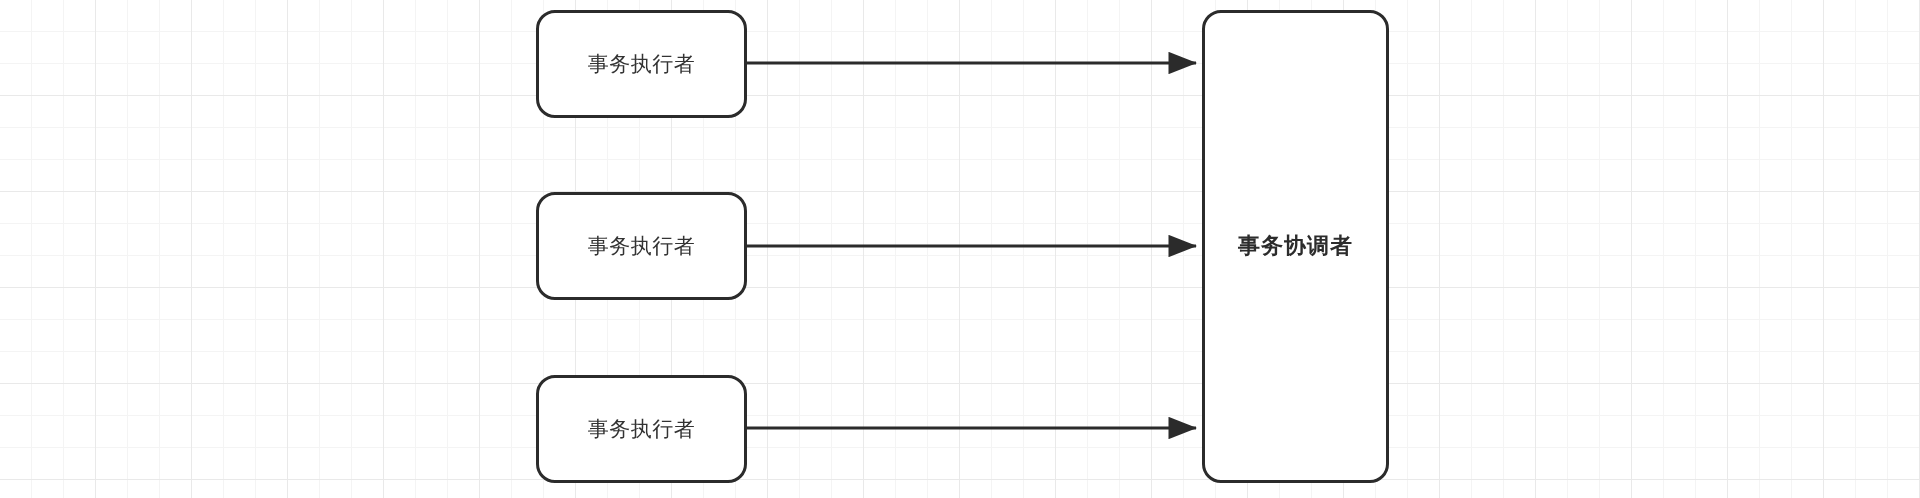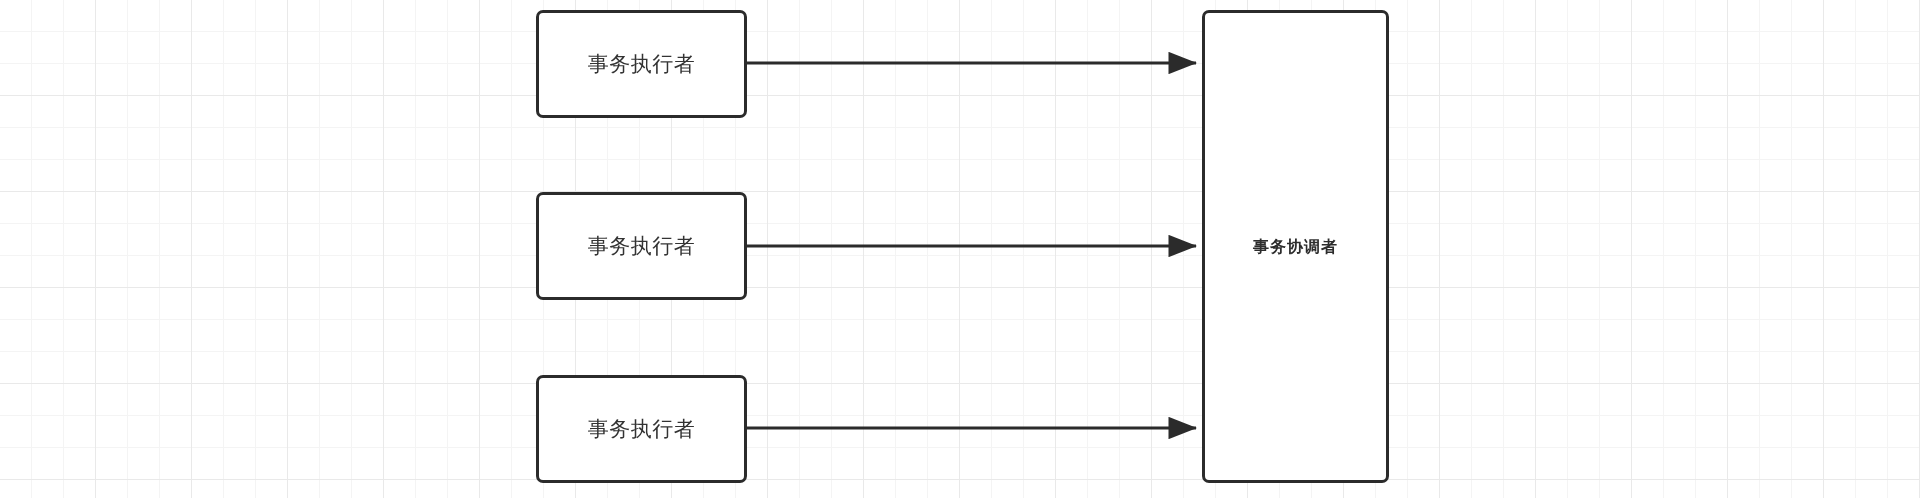--- a/index.html
+++ b/index.html
@@ -35,21 +35,21 @@
     top: 0;
     width: 1920px;
     height: 498px;
     pointer-events: none;
   }
   .node {
     position: absolute;
     box-sizing: border-box;
     background: #ffffff;
     border: 3px solid #2b2b2b;
-    border-radius: 7px;
+    border-radius: 19px;
     display: flex;
     align-items: center;
     justify-content: center;
   }
   .node-label {
     font-size: 21px;
     line-height: 1.2;
     color: #333333;
     letter-spacing: 0.5px;
     white-space: nowrap;
@@ -65,21 +65,21 @@
   .node.executor.row-3 { top: 375px; }
   .node.coordinator {
     left: 1202px;
     top: 10px;
     width: 187px;
     height: 473px;
   }
   .node.coordinator .node-label {
     font-weight: bold;
     color: #2c2c2c;
-    font-size: 16px;
+    font-size: 22px;
     letter-spacing: 1px;
   }
 </style>
 </head>
 <body>
 
 <div id="canvas">
 
   <svg class="edge-layer" width="1920" height="498" viewBox="0 0 1920 498" xmlns="http://www.w3.org/2000/svg">
     <defs>

